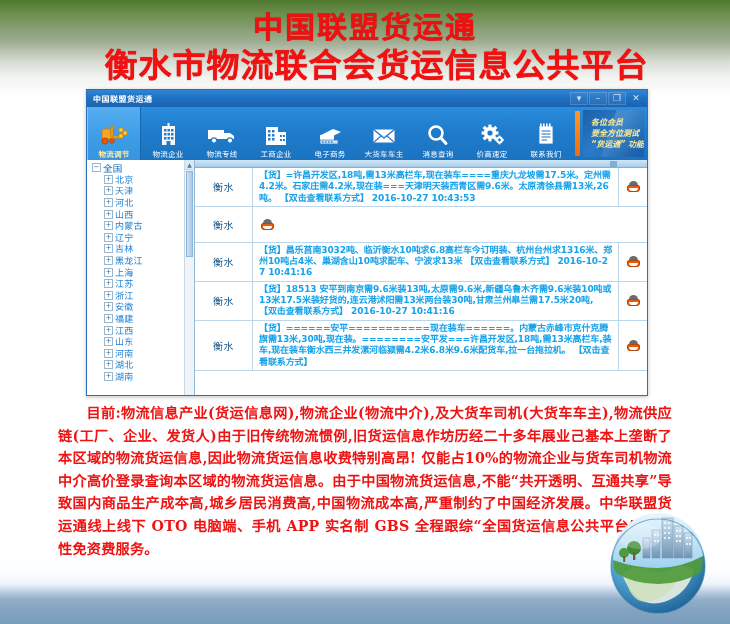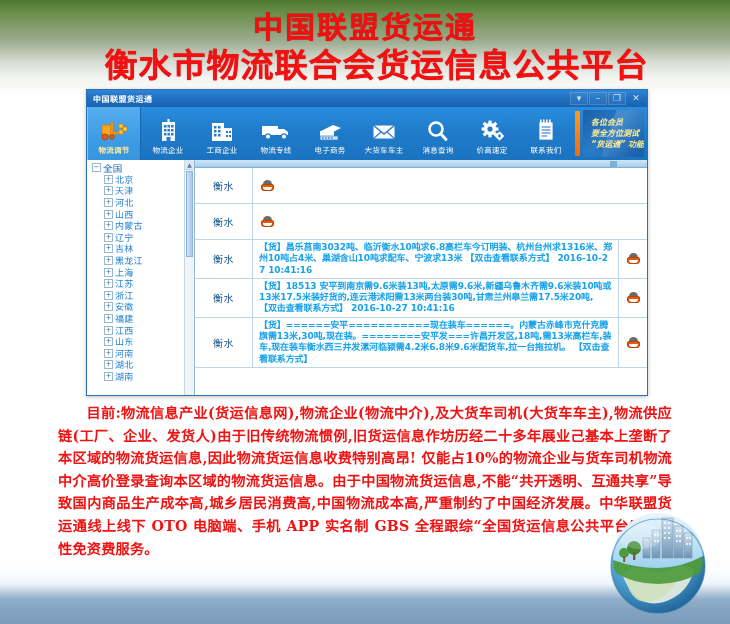--- a/index.html
+++ b/index.html
@@ -95,21 +95,21 @@
   #titlebar .win-btn.sep { background: transparent; border-color: transparent; }
 
   
   #ribbon {
     height: 53px;
     background: linear-gradient(to bottom, #2a8ddd 0%, #1f7ccb 45%, #1b73c0 100%);
     display: flex; align-items: stretch; position: relative;
   }
   .ribbon-btn {
     width: 54px; height: 53px;
-    display: flex; flex-direction: column; align-items: center; justify-content: center;
+    display: flex; flex-direction: column; align-items: center; justify-content: flex-end;
     padding-top: 4px;
     color: #ffffff;
     cursor: default;
   }
   .ribbon-btn.active {
     background: linear-gradient(to bottom, #55aef0 0%, #3d9ce6 60%, #3795e0 100%);
     border-left: 1px solid #7ec6f7;
     border-right: 1px solid #1767ae;
   }
   .ribbon-btn .ico {
@@ -335,50 +335,50 @@
           </g>
           <rect x="11.5" y="18" width="4" height="4" fill="#2a7bc8"></rect>
           <rect x="12.5" y="0" width="2" height="3" fill="#ffffff"></rect>
         </svg>
       </span>
       <span class="lbl">物流企业</span>
     </div>
 
     <div class="ribbon-btn">
       <span class="ico">
+        <svg width="32" height="24" viewBox="0 0 32 24">
+          <rect x="2" y="7" width="16" height="9" fill="#ffffff"></rect>
+          <path d="M18 10 h6 l4 3 v3 h-10 z" fill="#ffffff"></path>
+          <circle cx="8" cy="17.5" r="2.6" fill="#ffffff" stroke="#2a7bc8" stroke-width="1.2"></circle>
+          <circle cx="24" cy="17.5" r="2.6" fill="#ffffff" stroke="#2a7bc8" stroke-width="1.2"></circle>
+        </svg>
+      </span>
+      <span class="lbl">物流专线</span>
+    </div>
+
+    <div class="ribbon-btn">
+      <span class="ico">
         <svg width="28" height="24" viewBox="0 0 28 24">
           <rect x="4" y="4" width="12" height="18" fill="#ffffff"></rect>
           <rect x="16" y="9" width="8" height="13" fill="#ffffff"></rect>
           <g fill="#2a7bc8">
             <rect x="6" y="7" width="2.5" height="2.5"></rect>
               <rect x="10" y="7" width="2.5" height="2.5"></rect>
             <rect x="6" y="11" width="2.5" height="2.5"></rect>
               <rect x="10" y="11" width="2.5" height="2.5"></rect>
             <rect x="6" y="15" width="2.5" height="2.5"></rect>
               <rect x="10" y="15" width="2.5" height="2.5"></rect>
             <rect x="18" y="12" width="2" height="2"></rect>
               <rect x="21" y="12" width="2" height="2"></rect>
             <rect x="18" y="16" width="2" height="2"></rect>
               <rect x="21" y="16" width="2" height="2"></rect>
           </g>
         </svg>
       </span>
       <span class="lbl">工商企业</span>
-    </div>
-
-    <div class="ribbon-btn">
-      <span class="ico">
-        <svg width="32" height="24" viewBox="0 0 32 24">
-          <rect x="2" y="7" width="16" height="9" fill="#ffffff"></rect>
-          <path d="M18 10 h6 l4 3 v3 h-10 z" fill="#ffffff"></path>
-          <circle cx="8" cy="17.5" r="2.6" fill="#ffffff" stroke="#2a7bc8" stroke-width="1.2"></circle>
-          <circle cx="24" cy="17.5" r="2.6" fill="#ffffff" stroke="#2a7bc8" stroke-width="1.2"></circle>
-        </svg>
-      </span>
-      <span class="lbl">物流专线</span>
     </div>
 
     <div class="ribbon-btn">
       <span class="ico">
         <svg width="30" height="24" viewBox="0 0 30 24">
           <path d="M6 12 l12 -6 l8 3 l-12 6 z" fill="#ffffff"></path>
           <rect x="5" y="12" width="14" height="5" fill="#ffffff"></rect>
           <rect x="5" y="17" width="18" height="4" fill="#cfe4f7" stroke="#2a7bc8" stroke-width=".7"></rect>
           <g fill="#2a7bc8">
             <rect x="7" y="18.4" width="1.6" height="1.4"></rect>
@@ -562,20 +562,21 @@
 
     <div id="list-area">
       <div id="list-header">
         <span class="hmark"></span>
       </div>
 
       <div id="list-rows">
 
         <div class="row">
           <div class="region">衡水</div>
+          <div class="msg">【货】=许昌开发区,18吨,需13米高栏车,现在装车====重庆九龙坡需17.5米。定州需4.2米。石家庄需4.2米,现在装===天津明天装西青区需9.6米。太原清徐县需13米,26吨。 【双击查看联系方式】 2016-10-27 10:43:53</div>
           <div class="act">
             <span class="contact-ico">
               <span class="cap"></span>
                 <span class="body"></span>
                 <span class="mouth"></span>
             </span>
           </div>
         </div>
 
         <div class="row">

